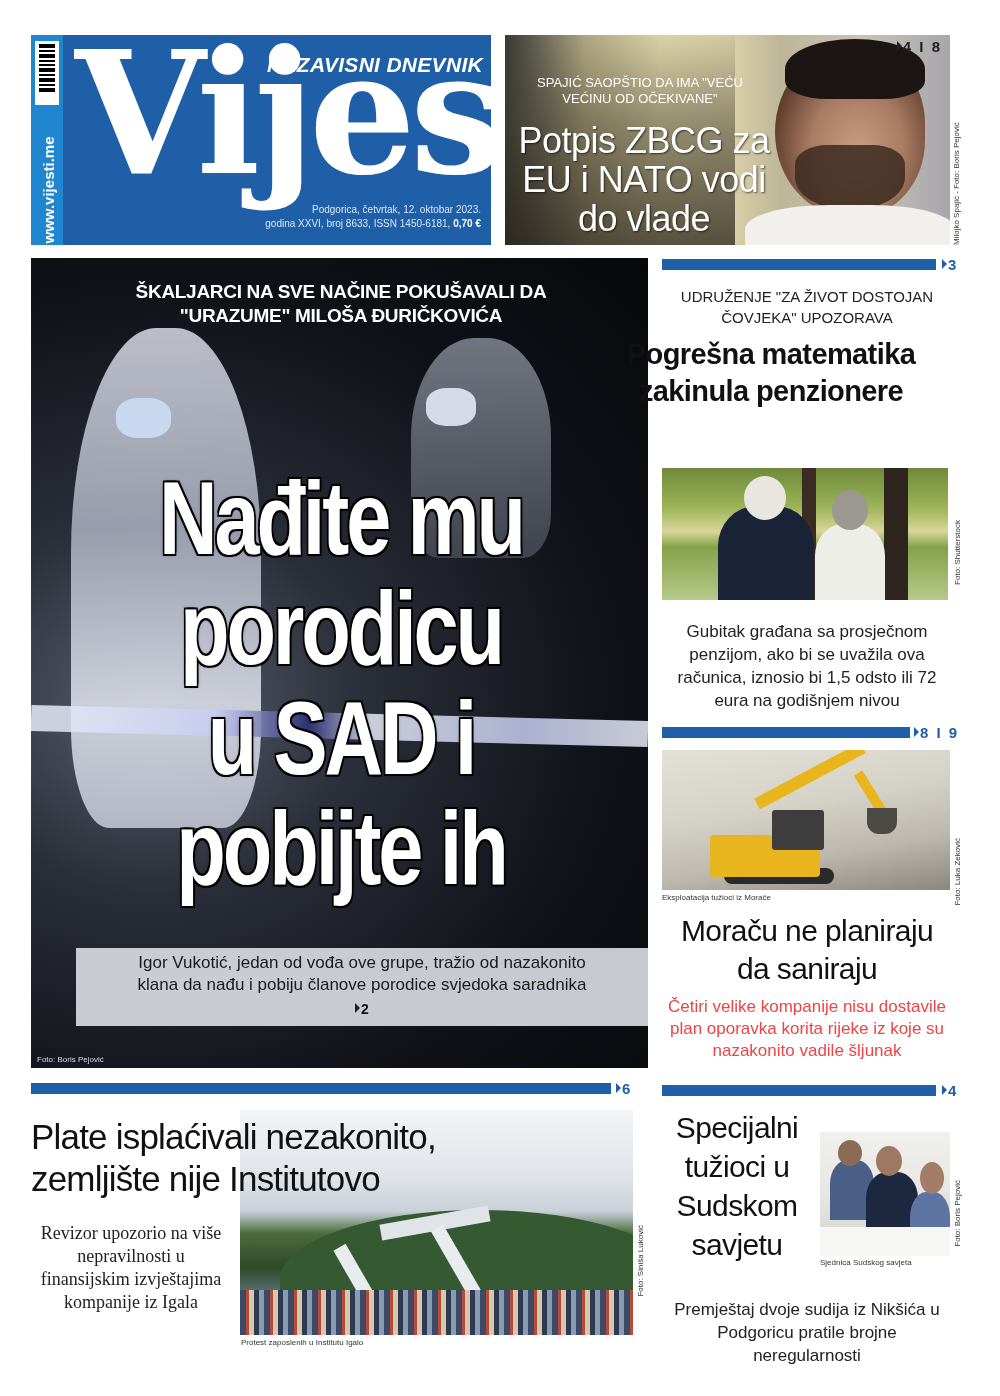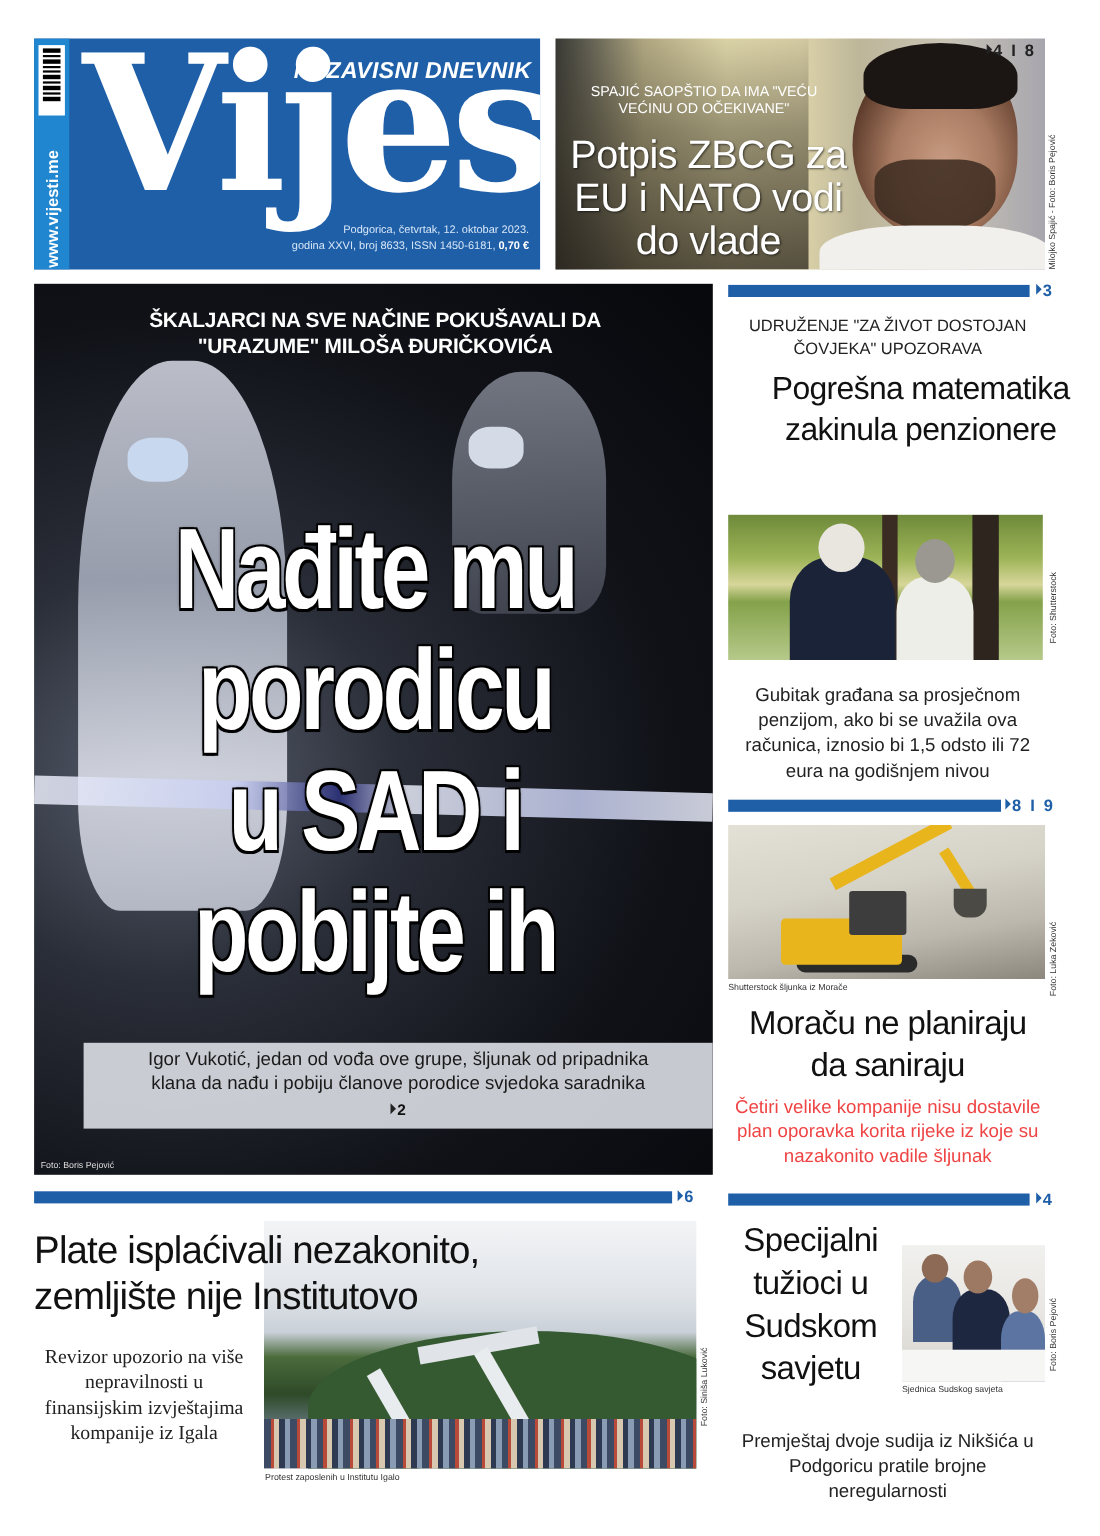--- a/index.html
+++ b/index.html
@@ -51,21 +51,21 @@
     .main-credit { left: 6px; top: 797px; font-size: 8px; color: #ddd; }
 
     
     .rule { height: 11px; background: #1e5fa8; }
     .rule-label { font-weight: bold; color: #1e5fa8; font-size: 15px; line-height: 13px; letter-spacing: 2px; }
     .arrow { display: inline-block; width: 0; height: 0; border-top: 5px solid transparent; border-bottom: 5px solid transparent; border-left: 5px solid #1e5fa8; margin-right: 1px; vertical-align: 1px; }
     .arrow.dark { border-left-color: #222; }
 
     
     .s1-kicker { left: 662px; top: 286px; width: 290px; text-align: center; font-size: 15px; line-height: 21px; text-transform: uppercase; color: #222; }
-    .s1-title { left: 692px; top: 336px; width: 290px; text-align: center; font-size: 29px; line-height: 37px; color: #111; letter-spacing: -0.6px; }
+    .s1-title { left: 626px; top: 336px; width: 290px; text-align: center; font-size: 29px; line-height: 37px; color: #111; letter-spacing: -0.6px; font-weight: bold; }
     .s1-photo { left: 662px; top: 468px; width: 286px; height: 132px; overflow: hidden;
       background: linear-gradient(180deg, #6e8a3a 0%, #9db457 30%, #d7d69a 48%, #84a24a 60%, #b6c98a 100%); }
     .tree1 { left: 140px; top: 0; width: 14px; height: 132px; background: #3a2c22; }
     .tree2 { left: 222px; top: 0; width: 24px; height: 132px; background: #2e251f; }
     .man { left: 56px; top: 38px; width: 96px; height: 100px; border-radius: 40% 40% 0 0; background: #1b2338; }
     .man-head { left: 82px; top: 8px; width: 42px; height: 44px; border-radius: 50%; background: #e9e6df; }
     .woman { left: 153px; top: 56px; width: 70px; height: 80px; border-radius: 40% 40% 0 0; background: #eeeee8; }
     .woman-head { left: 170px; top: 22px; width: 36px; height: 40px; border-radius: 50%; background: #9a9890; }
     .s1-credit { left: 953px; top: 520px; }
     .s1-summary { left: 662px; top: 620px; width: 290px; text-align: center; font-size: 17px; line-height: 23px; color: #222; }
@@ -161,21 +161,21 @@
     <div>ŠKALJARCI NA SVE NAČINE POKUŠAVALI DA</div>
     <div>"URAZUME" MILOŠA ĐURIČKOVIĆA</div>
   </div>
   <div class="abs main-title">
     <div>Nađite mu</div>
     <div>porodicu</div>
     <div>u SAD i</div>
     <div>pobijte ih</div>
   </div>
   <div class="abs main-summary">
-    <p>Igor Vukotić, jedan od vođa ove grupe, šljunak od pripadnika</p>
+    <p>Igor Vukotić, jedan od vođa ove grupe, tražio od nazakonito</p>
     <p>klana da nađu i pobiju članove porodice svjedoka saradnika</p>
     <span class="main-page"><span class="arrow dark"></span><span>2</span></span>
   </div>
   <div class="abs main-credit">Foto: Boris Pejović</div>
 </div>
 
 <div class="abs rule" style="left:662px; top:259px; width:274px;"></div>
 <div class="abs rule-label" style="left:942px; top:258px;"><span class="arrow"></span><span>3</span></div>
 <div class="abs s1-kicker">UDRUŽENJE "ZA ŽIVOT DOSTOJAN ČOVJEKA" UPOZORAVA</div>
 <div class="abs s1-title">Pogrešna matematika zakinula penzionere</div>
@@ -193,21 +193,21 @@
 <div class="abs rule" style="left:662px; top:727px; width:248px;"></div>
 <div class="abs rule-label" style="left:914px; top:726px;"><span class="arrow"></span><span>8 I 9</span></div>
 <div class="abs s2-photo">
   <div class="abs exc-track"></div>
   <div class="abs exc-body"></div>
   <div class="abs exc-cab"></div>
   <div class="abs exc-arm"></div>
   <div class="abs exc-arm2"></div>
   <div class="abs exc-bucket"></div>
 </div>
-<div class="abs s2-caption">Shutterstock šljunka iz Morače</div>
+<div class="abs s2-caption">Eksploatacija tužioci iz Morače</div>
 <div class="abs s2-credit vcredit">Foto: Luka Zeković</div>
 <div class="abs s2-title">Moraču ne planiraju da saniraju</div>
 <div class="abs s2-summary">Četiri velike kompanije nisu dostavile plan oporavka korita rijeke iz koje su nazakonito vadile šljunak</div>
 
 <div class="abs rule" style="left:31px; top:1083px; width:580px;"></div>
 <div class="abs rule-label" style="left:616px; top:1082px;"><span class="arrow"></span><span>6</span></div>
 <div class="abs s3-photo">
   <div class="abs mountain"></div>
   <div class="abs bridge"></div>
   <div class="abs ramp1"></div>

